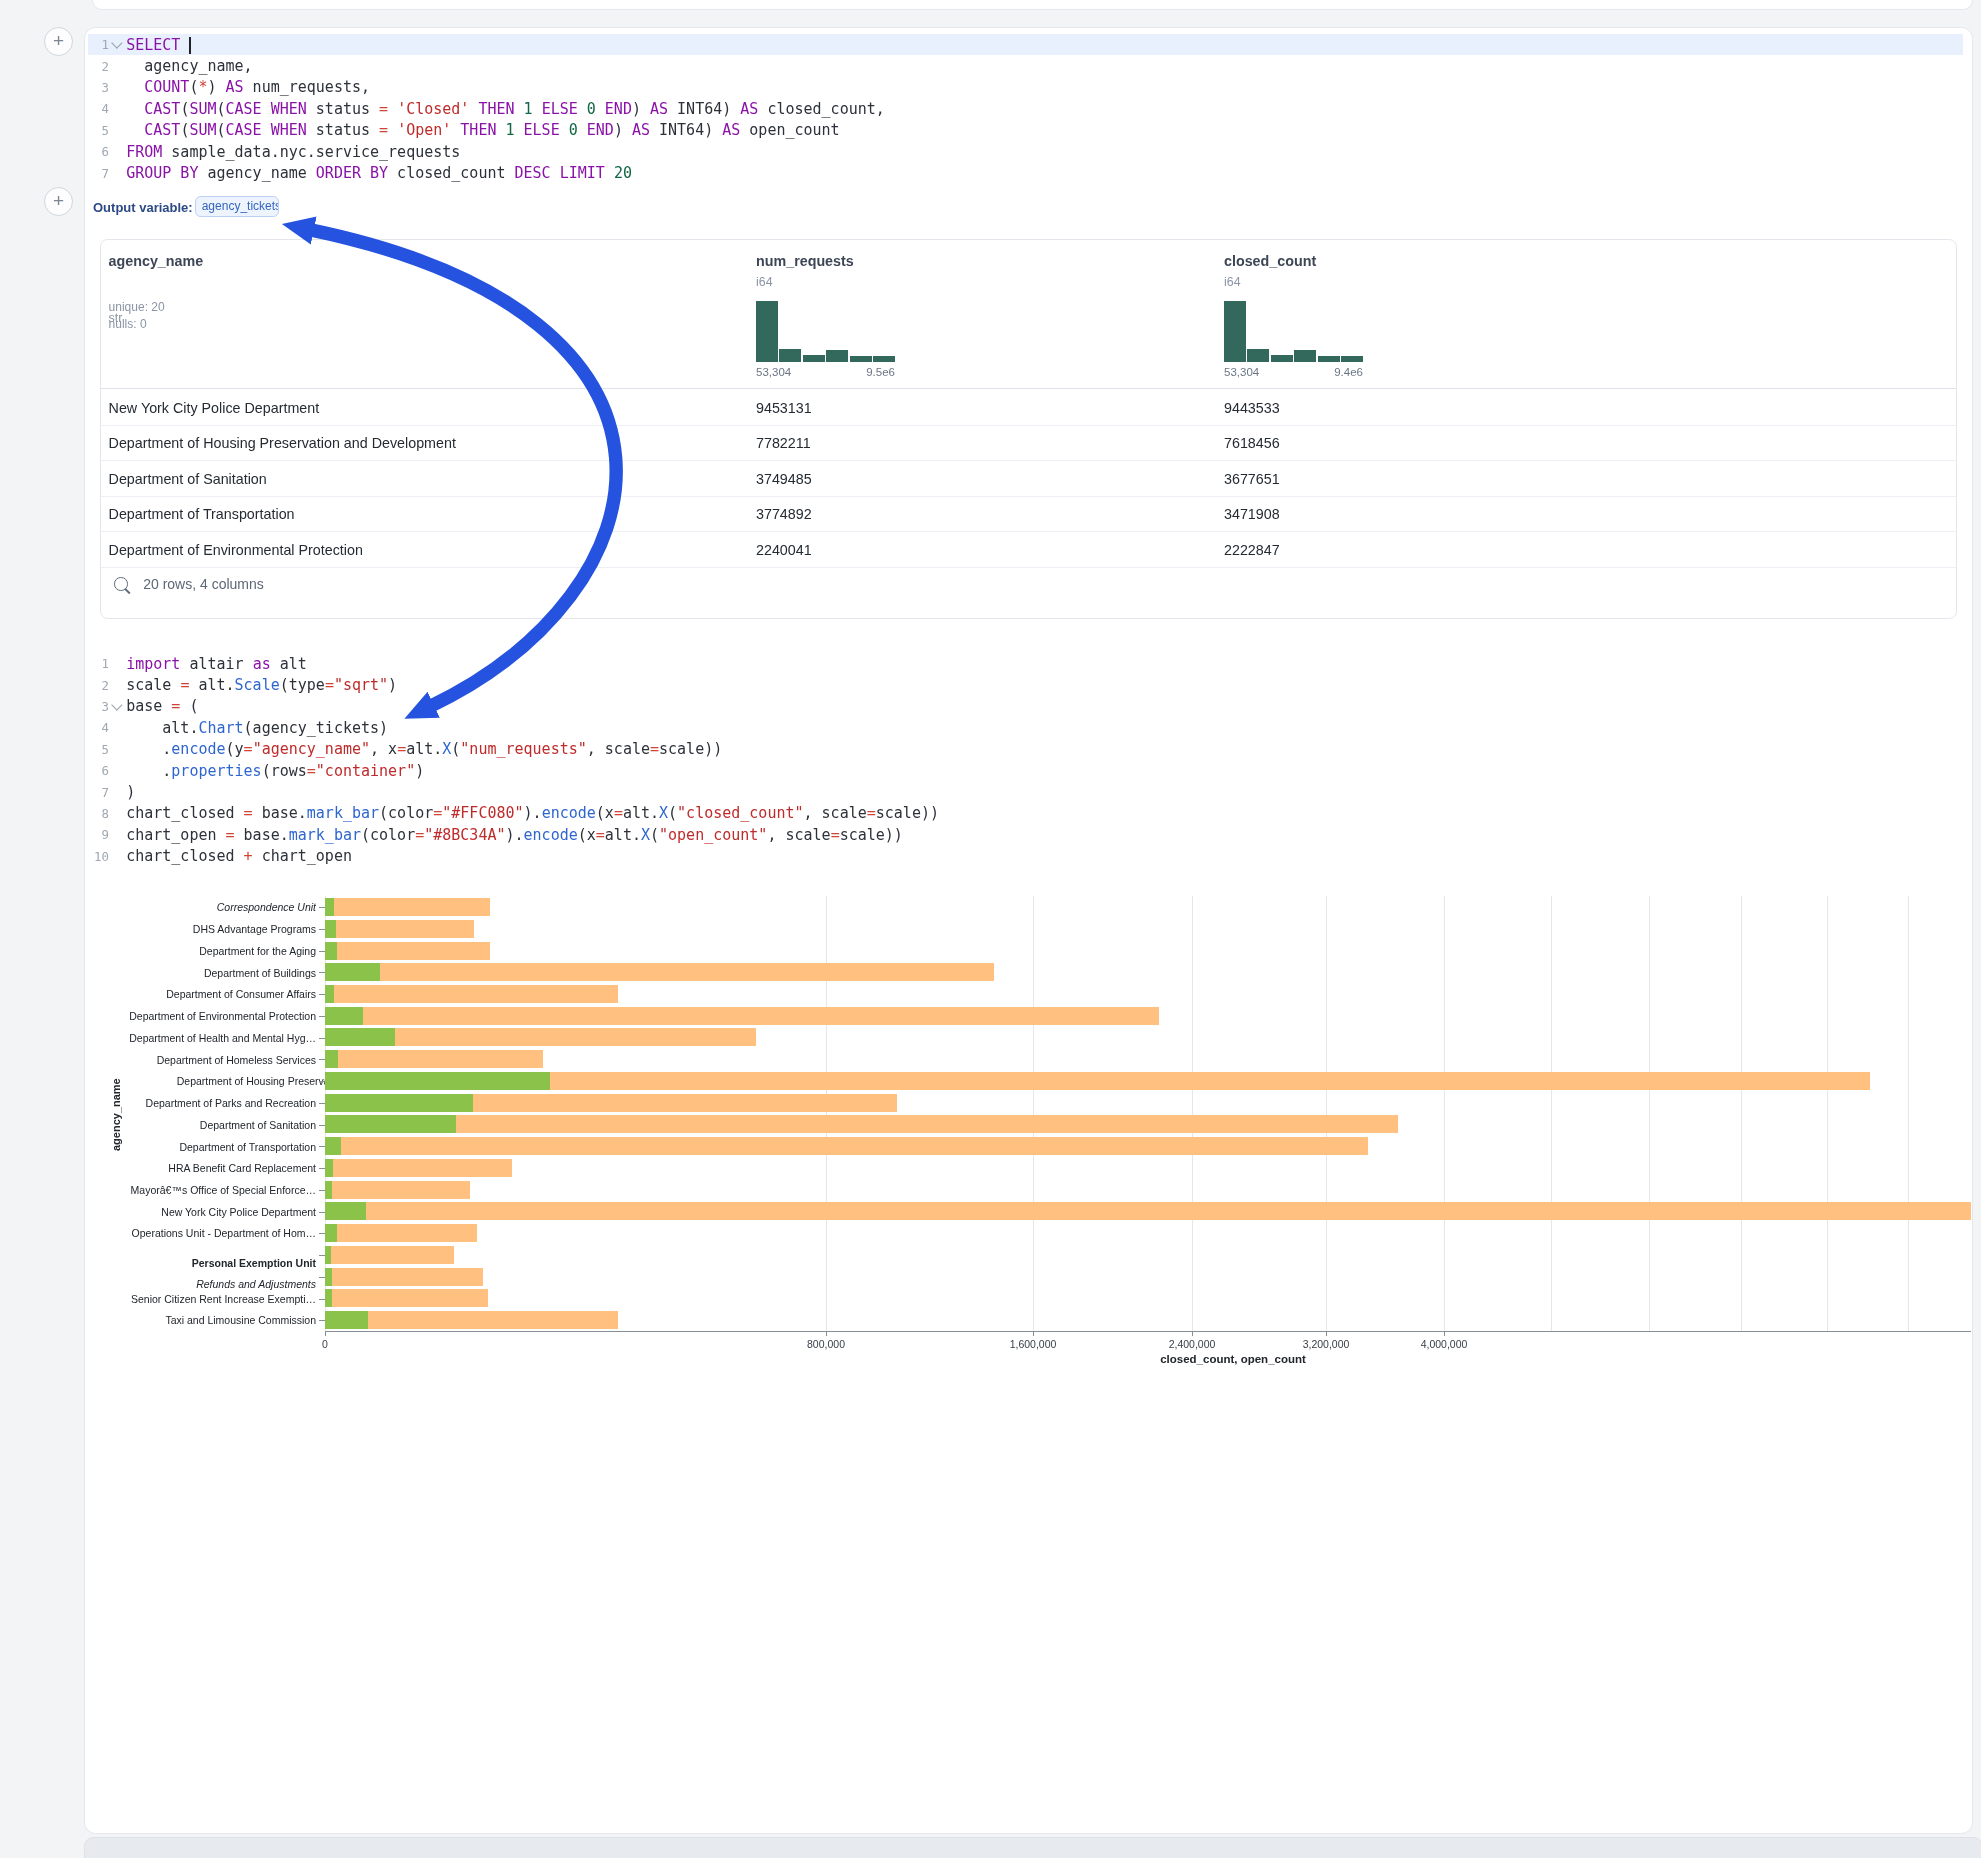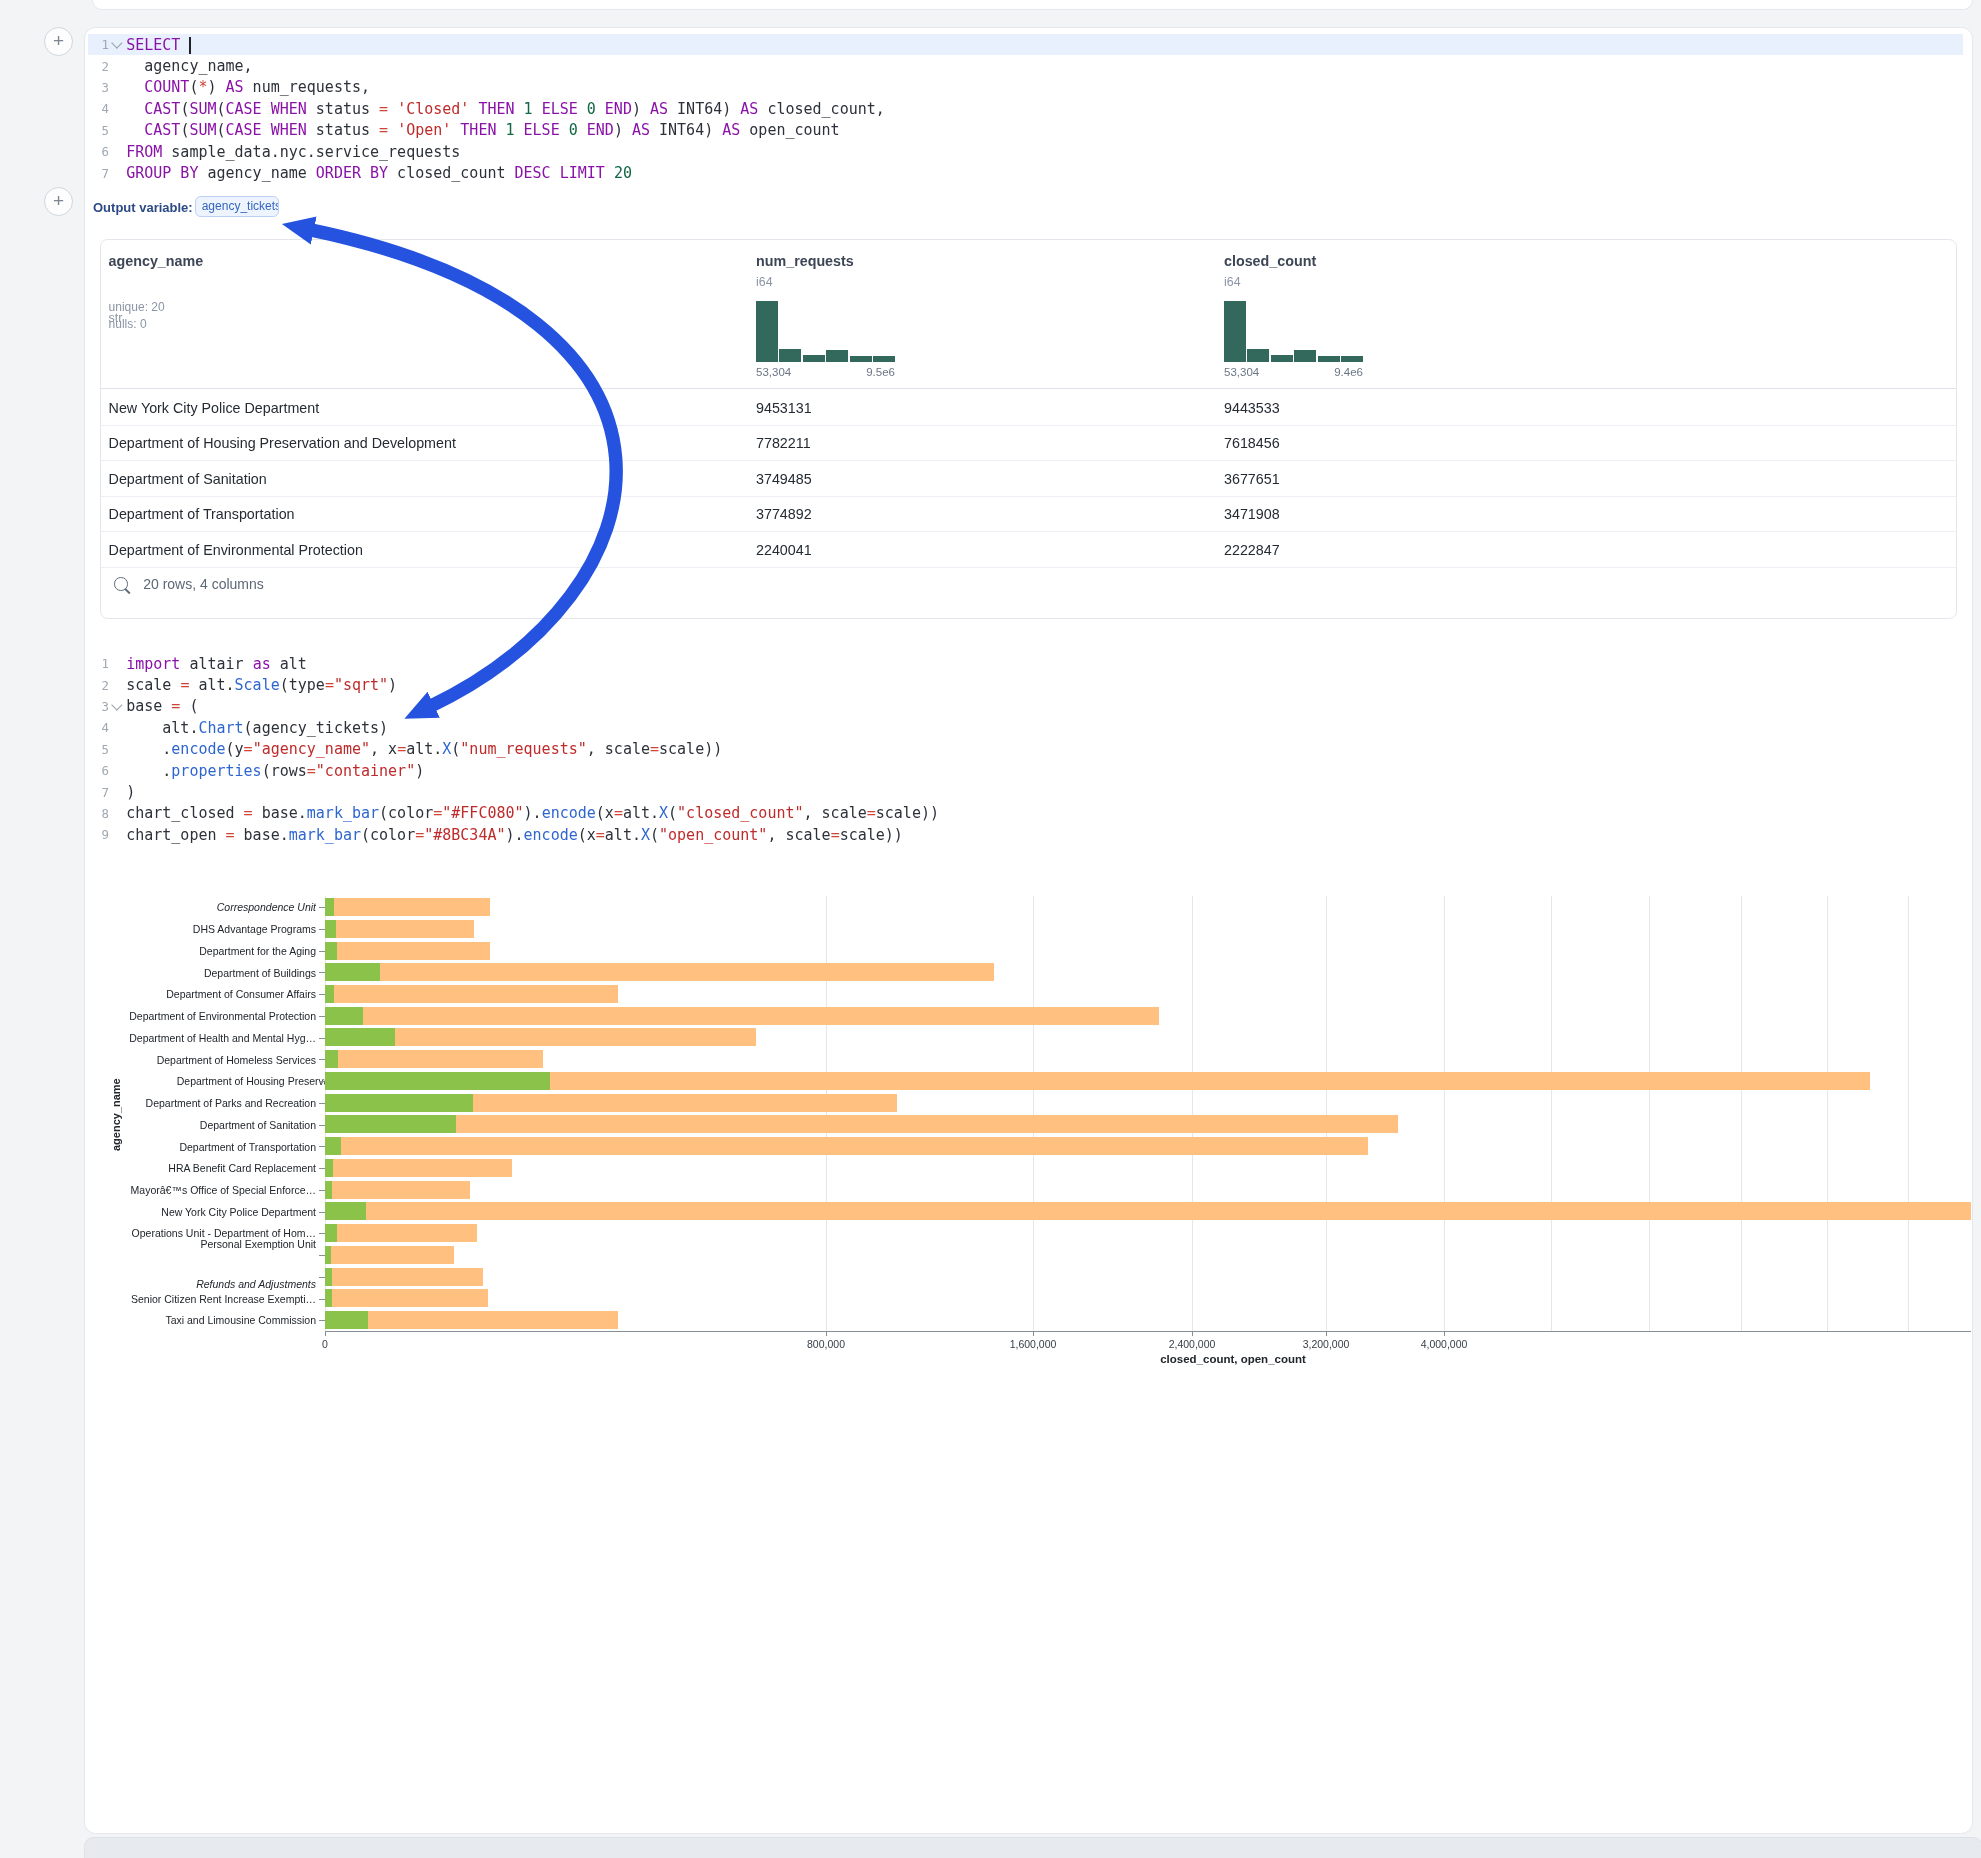--- a/index.html
+++ b/index.html
@@ -159,20 +159,21 @@
 <div id="py-code" class="codeblock" style="left:88px;top:653px;width:1338px;">
     <div class="cl"><span class="ln">1</span><span class="chevslot"></span><span class="ctext"><span class="tk-k">import</span><span class="tk-t"> altair </span><span class="tk-k">as</span><span class="tk-t"> alt</span></span></div>
     <div class="cl"><span class="ln">2</span><span class="chevslot"></span><span class="ctext"><span class="tk-t">scale </span><span class="tk-o">=</span><span class="tk-t"> alt.</span><span class="tk-f">Scale</span><span class="tk-t">(type</span><span class="tk-o">=</span><span class="tk-s">"sqrt"</span><span class="tk-t">)</span></span></div>
     <div class="cl"><span class="ln">3</span><span class="chevslot"><i class="chev"></i></span><span class="ctext"><span class="tk-t">base </span><span class="tk-o">=</span><span class="tk-t"> (</span></span></div>
     <div class="cl"><span class="ln">4</span><span class="chevslot"></span><span class="ctext"><span class="tk-t">    alt.</span><span class="tk-f">Chart</span><span class="tk-t">(agency_tickets)</span></span></div>
     <div class="cl"><span class="ln">5</span><span class="chevslot"></span><span class="ctext"><span class="tk-t">    .</span><span class="tk-f">encode</span><span class="tk-t">(y</span><span class="tk-o">=</span><span class="tk-s">"agency_name"</span><span class="tk-t">, x</span><span class="tk-o">=</span><span class="tk-t">alt.</span><span class="tk-f">X</span><span class="tk-t">(</span><span class="tk-s">"num_requests"</span><span class="tk-t">, scale</span><span class="tk-o">=</span><span class="tk-t">scale))</span></span></div>
     <div class="cl"><span class="ln">6</span><span class="chevslot"></span><span class="ctext"><span class="tk-t">    .</span><span class="tk-f">properties</span><span class="tk-t">(rows</span><span class="tk-o">=</span><span class="tk-s">"container"</span><span class="tk-t">)</span></span></div>
     <div class="cl"><span class="ln">7</span><span class="chevslot"></span><span class="ctext"><span class="tk-t">)</span></span></div>
     <div class="cl"><span class="ln">8</span><span class="chevslot"></span><span class="ctext"><span class="tk-t">chart_closed </span><span class="tk-o">=</span><span class="tk-t"> base.</span><span class="tk-f">mark_bar</span><span class="tk-t">(color</span><span class="tk-o">=</span><span class="tk-s">"#FFC080"</span><span class="tk-t">).</span><span class="tk-f">encode</span><span class="tk-t">(x</span><span class="tk-o">=</span><span class="tk-t">alt.</span><span class="tk-f">X</span><span class="tk-t">(</span><span class="tk-s">"closed_count"</span><span class="tk-t">, scale</span><span class="tk-o">=</span><span class="tk-t">scale))</span></span></div>
     <div class="cl"><span class="ln">9</span><span class="chevslot"></span><span class="ctext"><span class="tk-t">chart_open </span><span class="tk-o">=</span><span class="tk-t"> base.</span><span class="tk-f">mark_bar</span><span class="tk-t">(color</span><span class="tk-o">=</span><span class="tk-s">"#8BC34A"</span><span class="tk-t">).</span><span class="tk-f">encode</span><span class="tk-t">(x</span><span class="tk-o">=</span><span class="tk-t">alt.</span><span class="tk-f">X</span><span class="tk-t">(</span><span class="tk-s">"open_count"</span><span class="tk-t">, scale</span><span class="tk-o">=</span><span class="tk-t">scale))</span></span></div>
+    <div class="cl"><span class="ln">10</span><span class="chevslot"></span><span class="ctext"><span class="tk-t">chart_closed </span><span class="tk-o">+</span><span class="tk-t"> chart_open</span></span></div>
   </div>
 
 <div id="chart" class="chart">
   <span class="y-title">agency_name</span>
   <div class="xaxis-line"></div>
   <span class="x-title">closed_count, open_count</span>
 <div class="gridline" style="left: 239px; top: 15.3px; height: 435px;"></div>
     <div class="gridline" style="left: 740px; top: 15.3px; height: 435px;"></div>
     <div class="gridline" style="left: 947px; top: 15.3px; height: 435px;"></div>
     <div class="gridline" style="left: 1106px; top: 15.3px; height: 435px;"></div>
@@ -240,21 +241,21 @@
     <div class="bar" style="left: 239px; top: 300px; height: 18px; width: 145px; background: rgb(255, 192, 128);"></div>
     <div class="bar" style="left: 239px; top: 300px; height: 18px; width: 7px; background: rgb(139, 195, 74);"></div>
     <div class="cat-label" style="top: 320px;">New York City Police Department</div>
     <div class="ytick" style="top: 331px;"></div>
     <div class="bar" style="left: 239px; top: 321px; height: 18px; width: 1720px; background: rgb(255, 192, 128);"></div>
     <div class="bar" style="left: 239px; top: 321px; height: 18px; width: 41px; background: rgb(139, 195, 74);"></div>
     <div class="cat-label" style="top: 341px;">Operations Unit - Department of Hom…</div>
     <div class="ytick" style="top: 352px;"></div>
     <div class="bar" style="left: 239px; top: 343px; height: 18px; width: 152px; background: rgb(255, 192, 128);"></div>
     <div class="bar" style="left: 239px; top: 343px; height: 18px; width: 11.6px; background: rgb(139, 195, 74);"></div>
-    <div class="cat-label" style="top: 352px;">Personal Exemption Unit</div>
+    <div class="cat-label" style="top: 371px; font-weight: bold;">Personal Exemption Unit</div>
     <div class="ytick" style="top: 374px;"></div>
     <div class="bar" style="left: 239px; top: 365px; height: 18px; width: 129px; background: rgb(255, 192, 128);"></div>
     <div class="bar" style="left: 239px; top: 365px; height: 18px; width: 6.1px; background: rgb(139, 195, 74);"></div>
     <div class="cat-label" style="top: 392px; font-style: italic;">Refunds and Adjustments</div>
     <div class="ytick" style="top: 396px;"></div>
     <div class="bar" style="left: 239px; top: 387px; height: 18px; width: 158px; background: rgb(255, 192, 128);"></div>
     <div class="bar" style="left: 239px; top: 387px; height: 18px; width: 6.6px; background: rgb(139, 195, 74);"></div>
     <div class="cat-label" style="top: 407px;">Senior Citizen Rent Increase Exempti…</div>
     <div class="ytick" style="top: 418px;"></div>
     <div class="bar" style="left: 239px; top: 408px; height: 18px; width: 163px; background: rgb(255, 192, 128);"></div>

